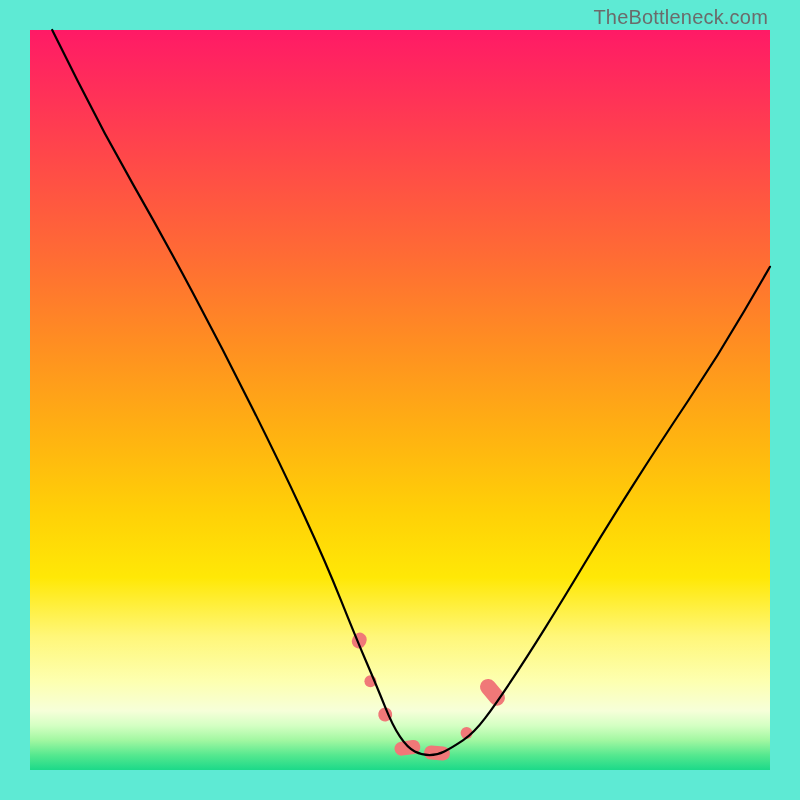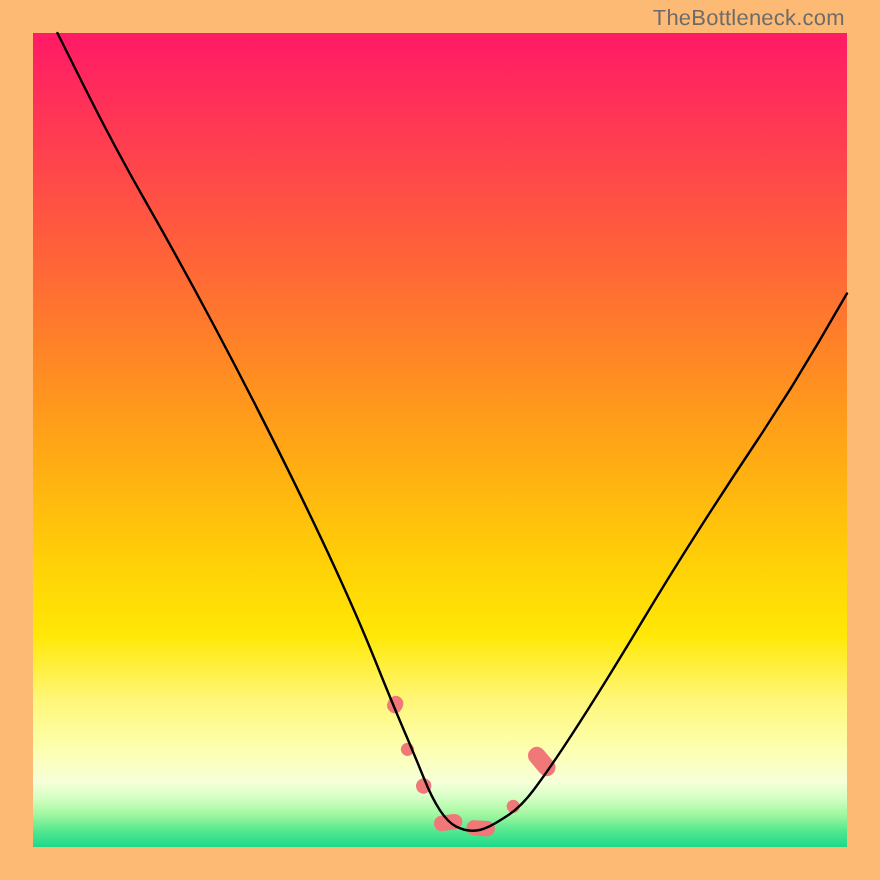--- a/index.html
+++ b/index.html
@@ -10,21 +10,21 @@
     background: #000000;
     overflow: hidden;
     font-family: Arial, Helvetica, sans-serif;
   }
   .frame {
     position: absolute;
     top: 0;
     left: 0;
     width: 800px;
     height: 800px;
-    background: #fdba74;
+    background: #5eead4;
   }
   .plot-area {
     position: absolute;
     top: 30px;
     left: 30px;
     width: 740px;
     height: 740px;
     
     background: linear-gradient(
       to bottom,

